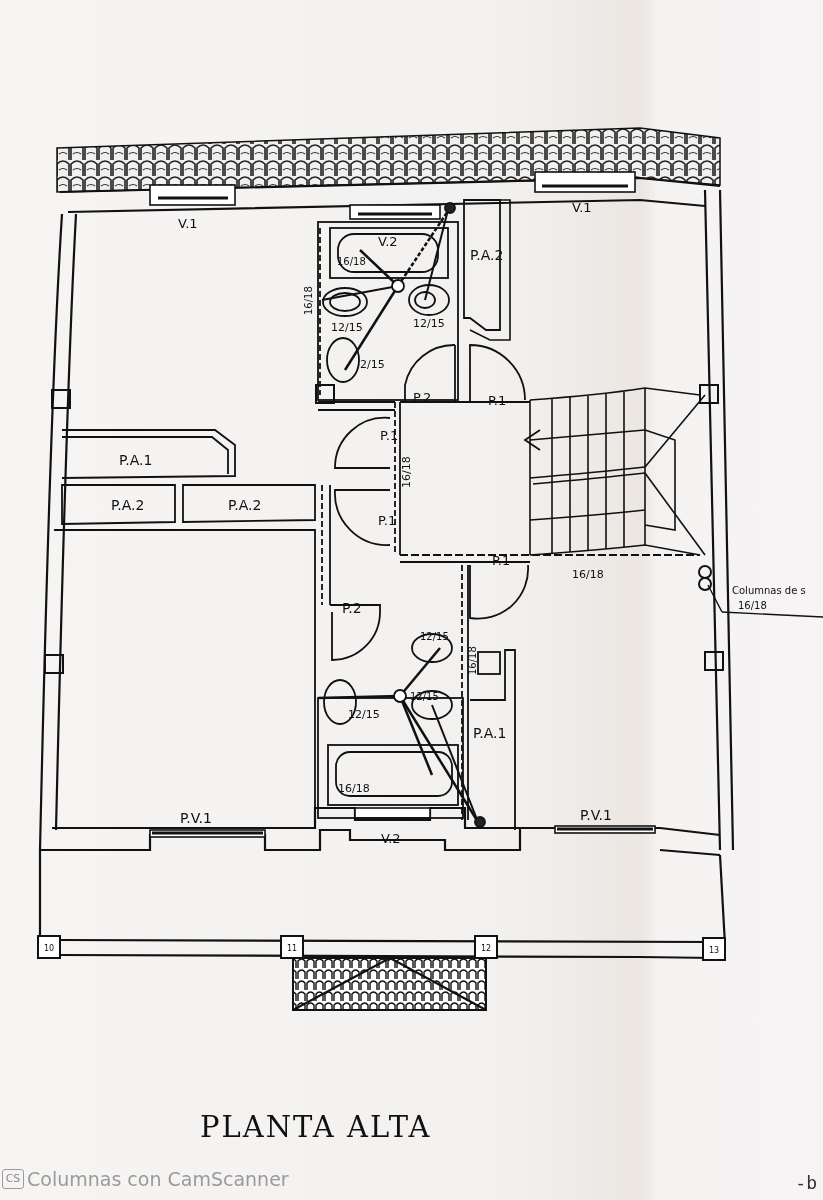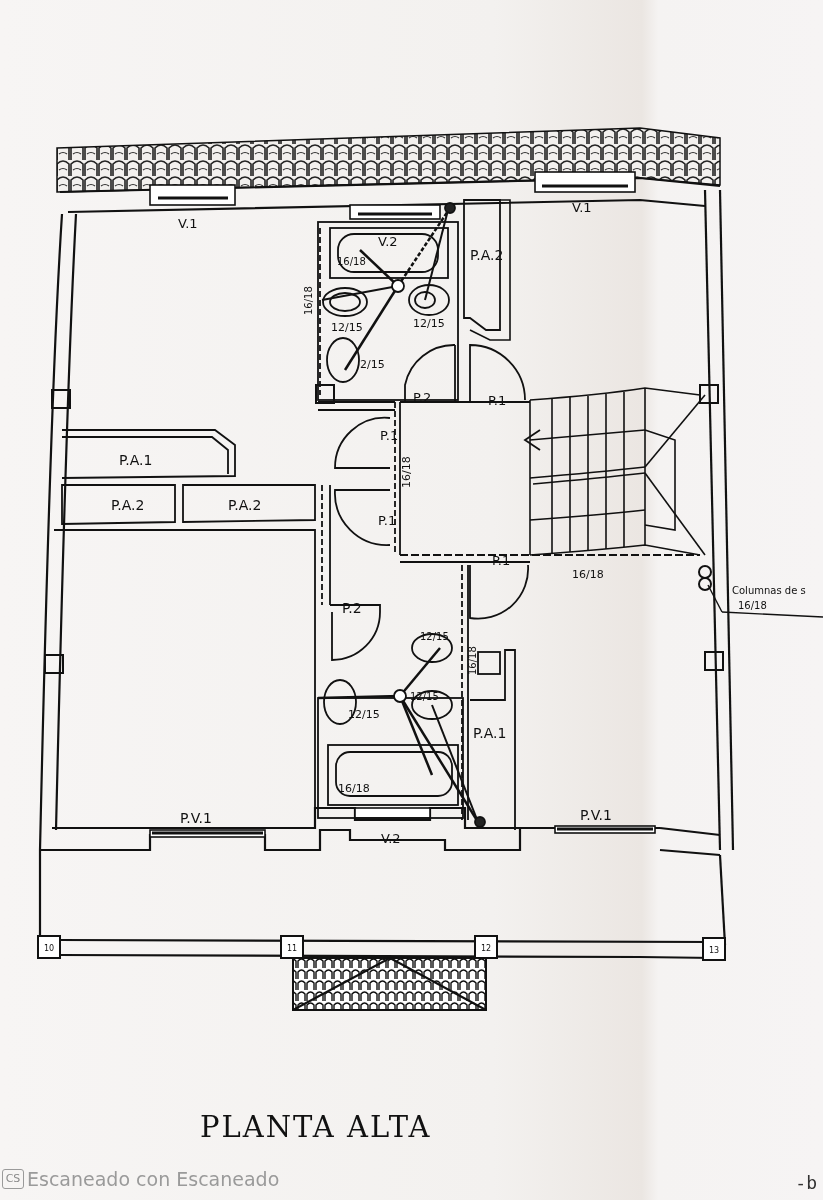--- a/index.html
+++ b/index.html
@@ -230,16 +230,16 @@
 
     <text class="lbl" x="732" y="594" font-size="10">Columnas de s</text>
     <text class="lbl" x="738" y="609" font-size="10">16/18</text>
   </g>
 </svg>
 
 <div class="title">PLANTA ALTA</div>
 
 <div class="scanner">
   <span class="cs">CS</span>
-  <span>Escaneado con Escaneado</span>
+  <span>Columnas con CamScanner</span>
 </div>
 
 <div class="pagemark">-b</div>
 
 </body></html>

